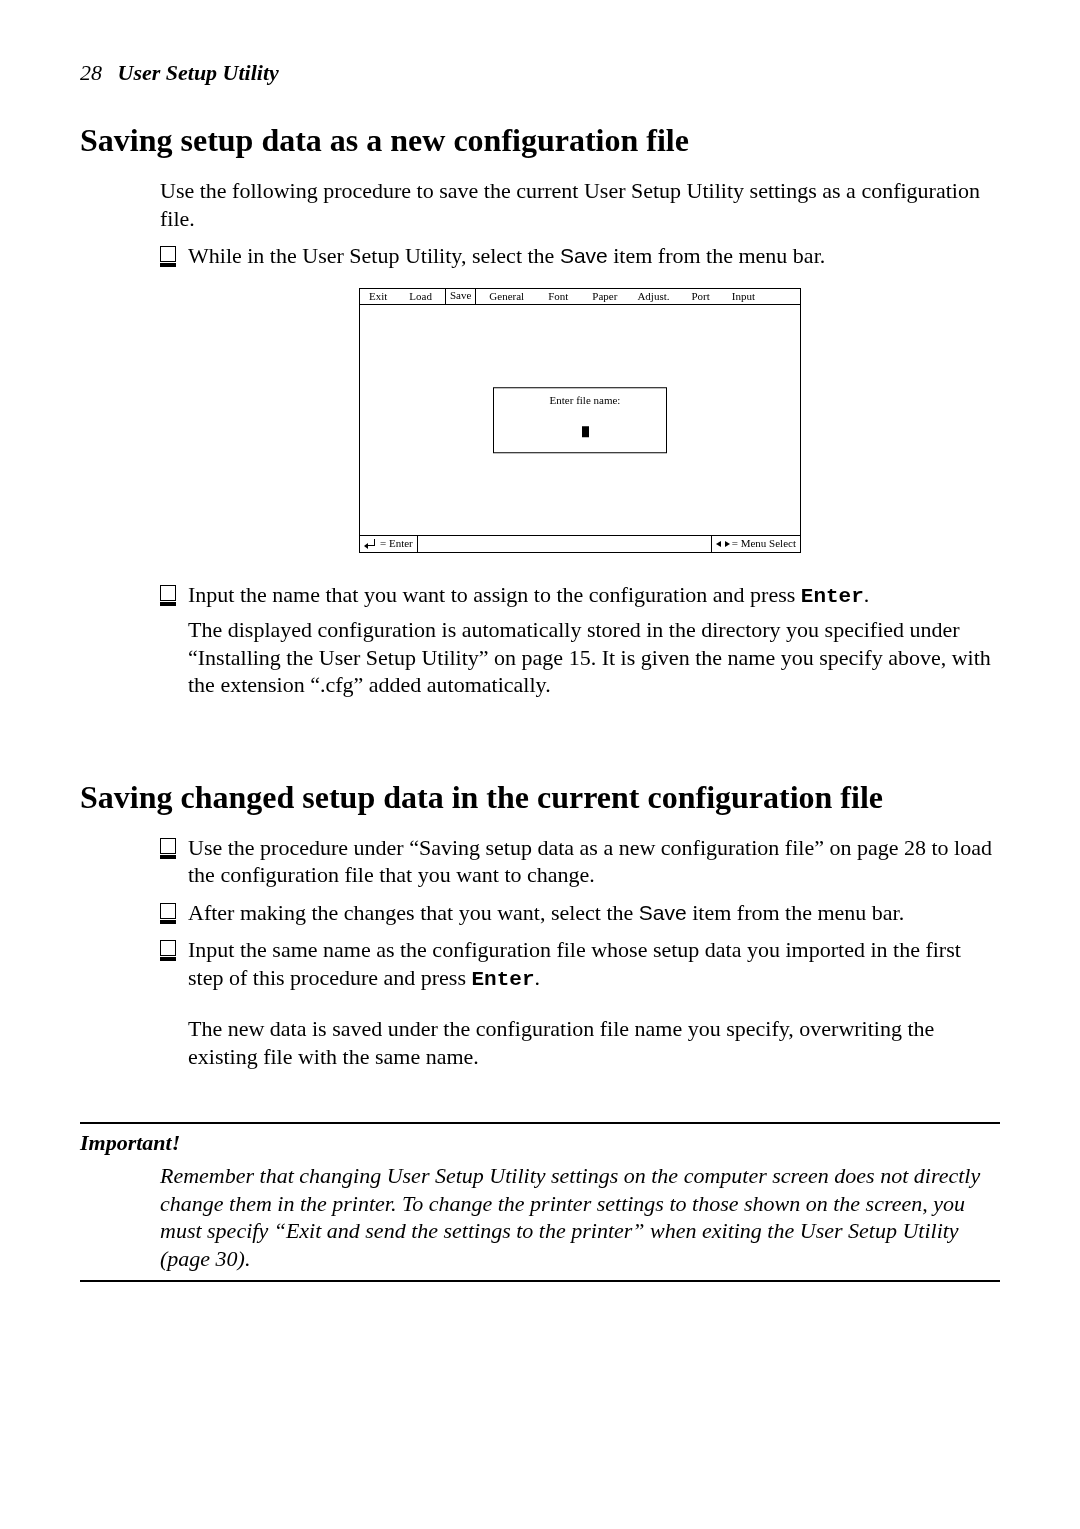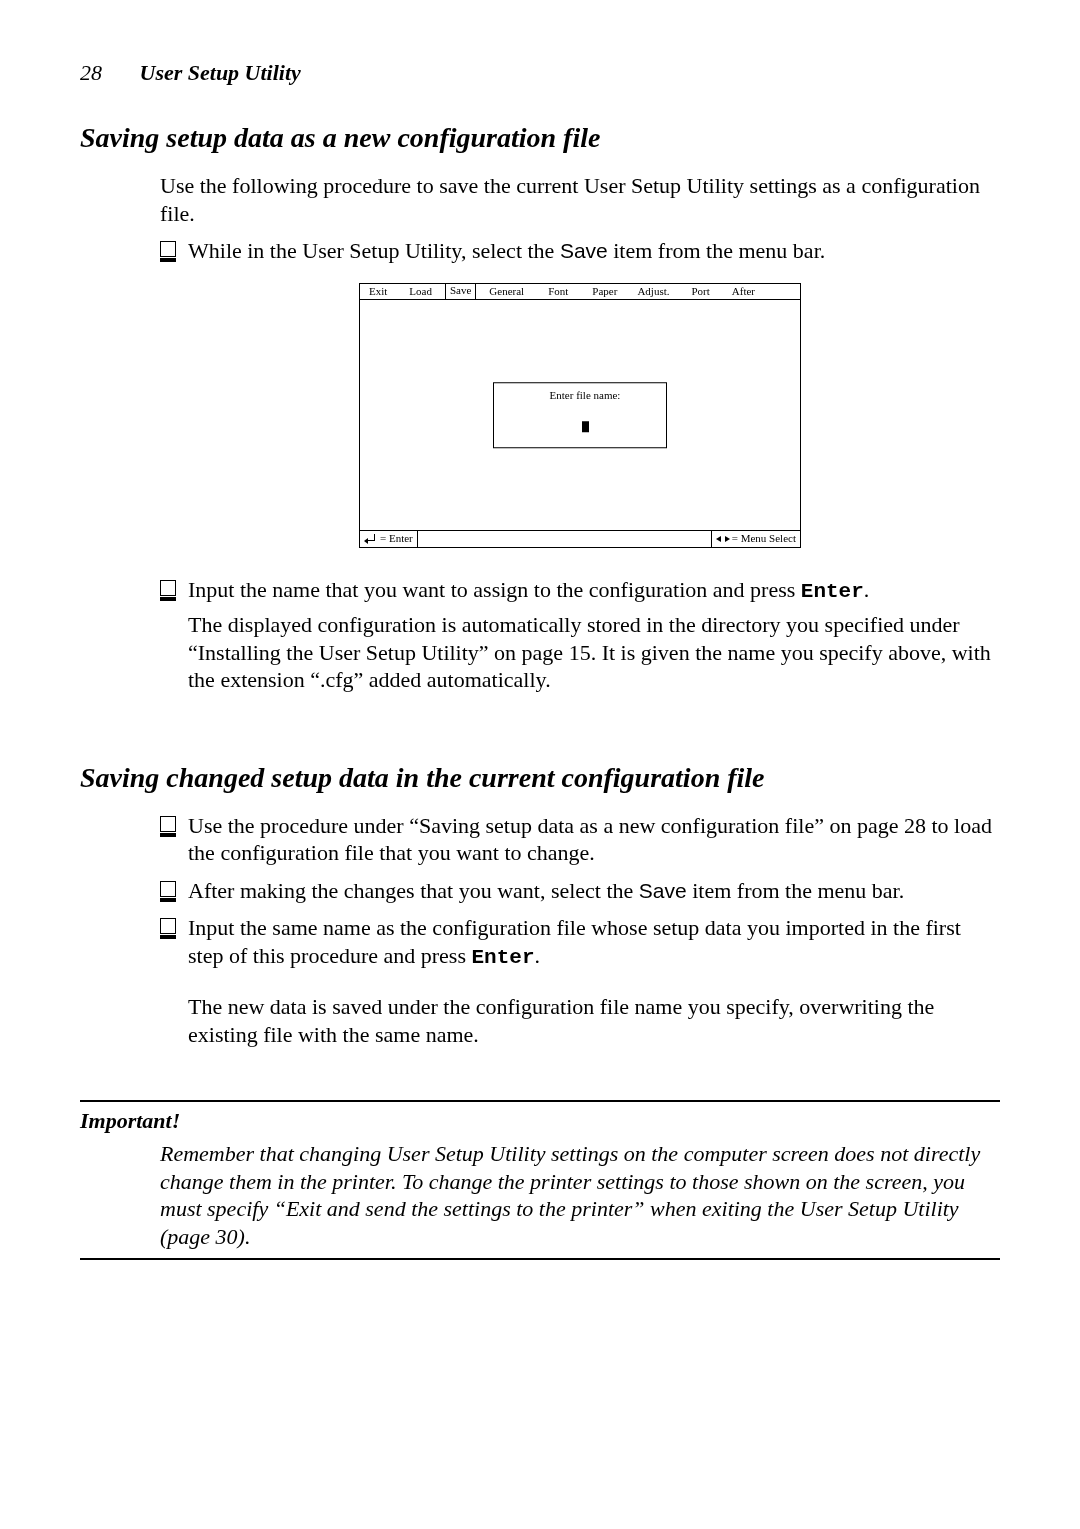--- a/index.html
+++ b/index.html
@@ -18,27 +18,25 @@
     font-size: 22px;
     margin-bottom: 36px;
   }
   .running-head .pn {
     font-style: italic;
     margin-right: 10px;
   }
   .running-head .ttl {
     font-weight: bold;
     font-style: italic;
-    margin-left: 22px;
   }
   h2.section {
-    font-style: italic;
     font-weight: bold;
-    font-size: 28px;
-    margin: 0 0 18px 0;
+    font-size: 32px;
+    margin: 12px 0 18px 0;
   }
   .body-block {
     margin-left: 80px;
     font-size: 22px;
     line-height: 1.25;
   }
   .para {
     margin: 0 0 10px 0;
   }
   .bullet-row {
@@ -243,21 +241,21 @@
           <span class="mi">General</span>
           <span class="spacer" style="flex:0 0 14px"></span>
           <span class="mi">Font</span>
           <span class="spacer" style="flex:0 0 14px"></span>
           <span class="mi">Paper</span>
           <span class="spacer" style="flex:0 0 10px"></span>
           <span class="mi">Adjust.</span>
           <span class="spacer" style="flex:0 0 12px"></span>
           <span class="mi">Port</span>
           <span class="spacer" style="flex:0 0 12px"></span>
-          <span class="mi">After</span>
+          <span class="mi">Input</span>
           <span class="sp"></span>
         </div>
         <div class="dialog-body">
           <div class="popup">
             <div class="label">Enter file name:</div>
             <span class="cursor-block"></span>
           </div>
         </div>
         <div class="statusbar">
           <div class="cell">

